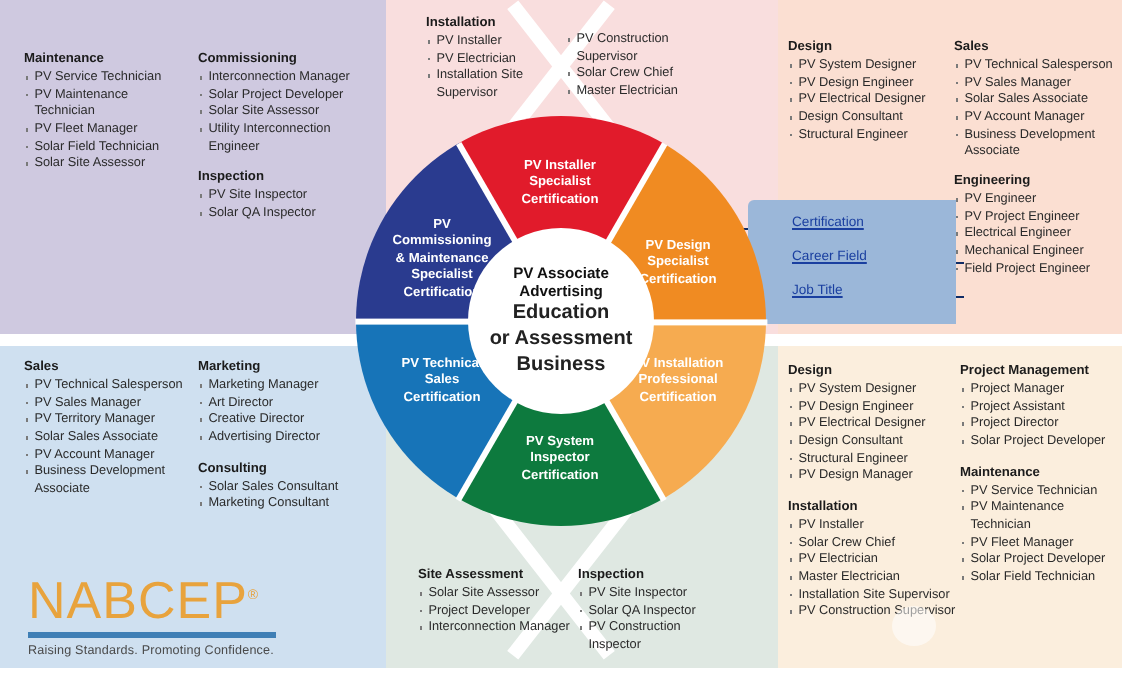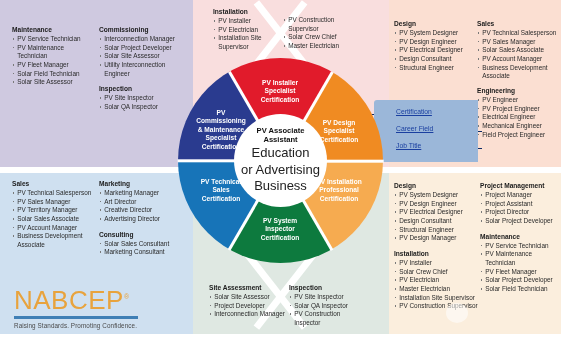--- a/index.html
+++ b/index.html
@@ -43,21 +43,21 @@
         #2a3b8f 300deg 360deg);
   }
   
   #wheel .spoke{position:absolute;left:50%;top:50%;width:3.4px;height:103px;
       background:#ffffff;transform-origin:50% 0;margin-left:-1.7px;}
   #wheel .hub{position:absolute;left:50%;top:50%;width:93px;height:93px;
       margin:-46.5px 0 0 -46.5px;border-radius:50%;background:#ffffff;
       display:flex;flex-direction:column;align-items:center;justify-content:center;
       text-align:center;}
   #wheel .hub .h1{font-size:7.6px;font-weight:bold;color:#111;line-height:1.25;}
-  #wheel .hub .h2{font-size:13px;color:#222;line-height:1.3;}
+  #wheel .hub .h2{font-size:10px;color:#222;line-height:1.3;font-weight:bold;}
 
   .seg-label{position:absolute;width:78px;text-align:center;
       font-size:6.6px;font-weight:bold;color:#ffffff;line-height:1.28;
       transform:translate(-50%,-50%);}
 
   
   #legend{position:absolute;left:374px;top:100px;width:104px;height:62px;
       background:#9bb7d9;border-radius:3px 0 0 3px;}
   #legend .row{position:absolute;left:22px;font-size:6.8px;color:#1a3fa0;
       text-decoration:underline;white-space:nowrap;}
@@ -298,23 +298,23 @@
     <div class="seg-label" style="left:43px;top:72px;">
         <div>PV</div>
         <div>Commissioning</div>
         <div>&amp; Maintenance</div>
         <div>Specialist</div>
         <div>Certification</div>
       </div>
 
     <div class="hub">
       <div class="h1">PV Associate</div>
-      <div class="h1">Assistant</div>
+      <div class="h1">Advertising</div>
       <div class="h2">Education</div>
-      <div class="h2">or Advertising</div>
+      <div class="h2">or Assessment</div>
       <div class="h2">Business</div>
     </div>
   </div>
 
   <div id="logo">
     <div class="word"><span>NABCEP</span><span class="tm">®</span></div>
     <div class="bar"></div>
     <div class="tag">Raising Standards. Promoting Confidence.</div>
   </div>
 

